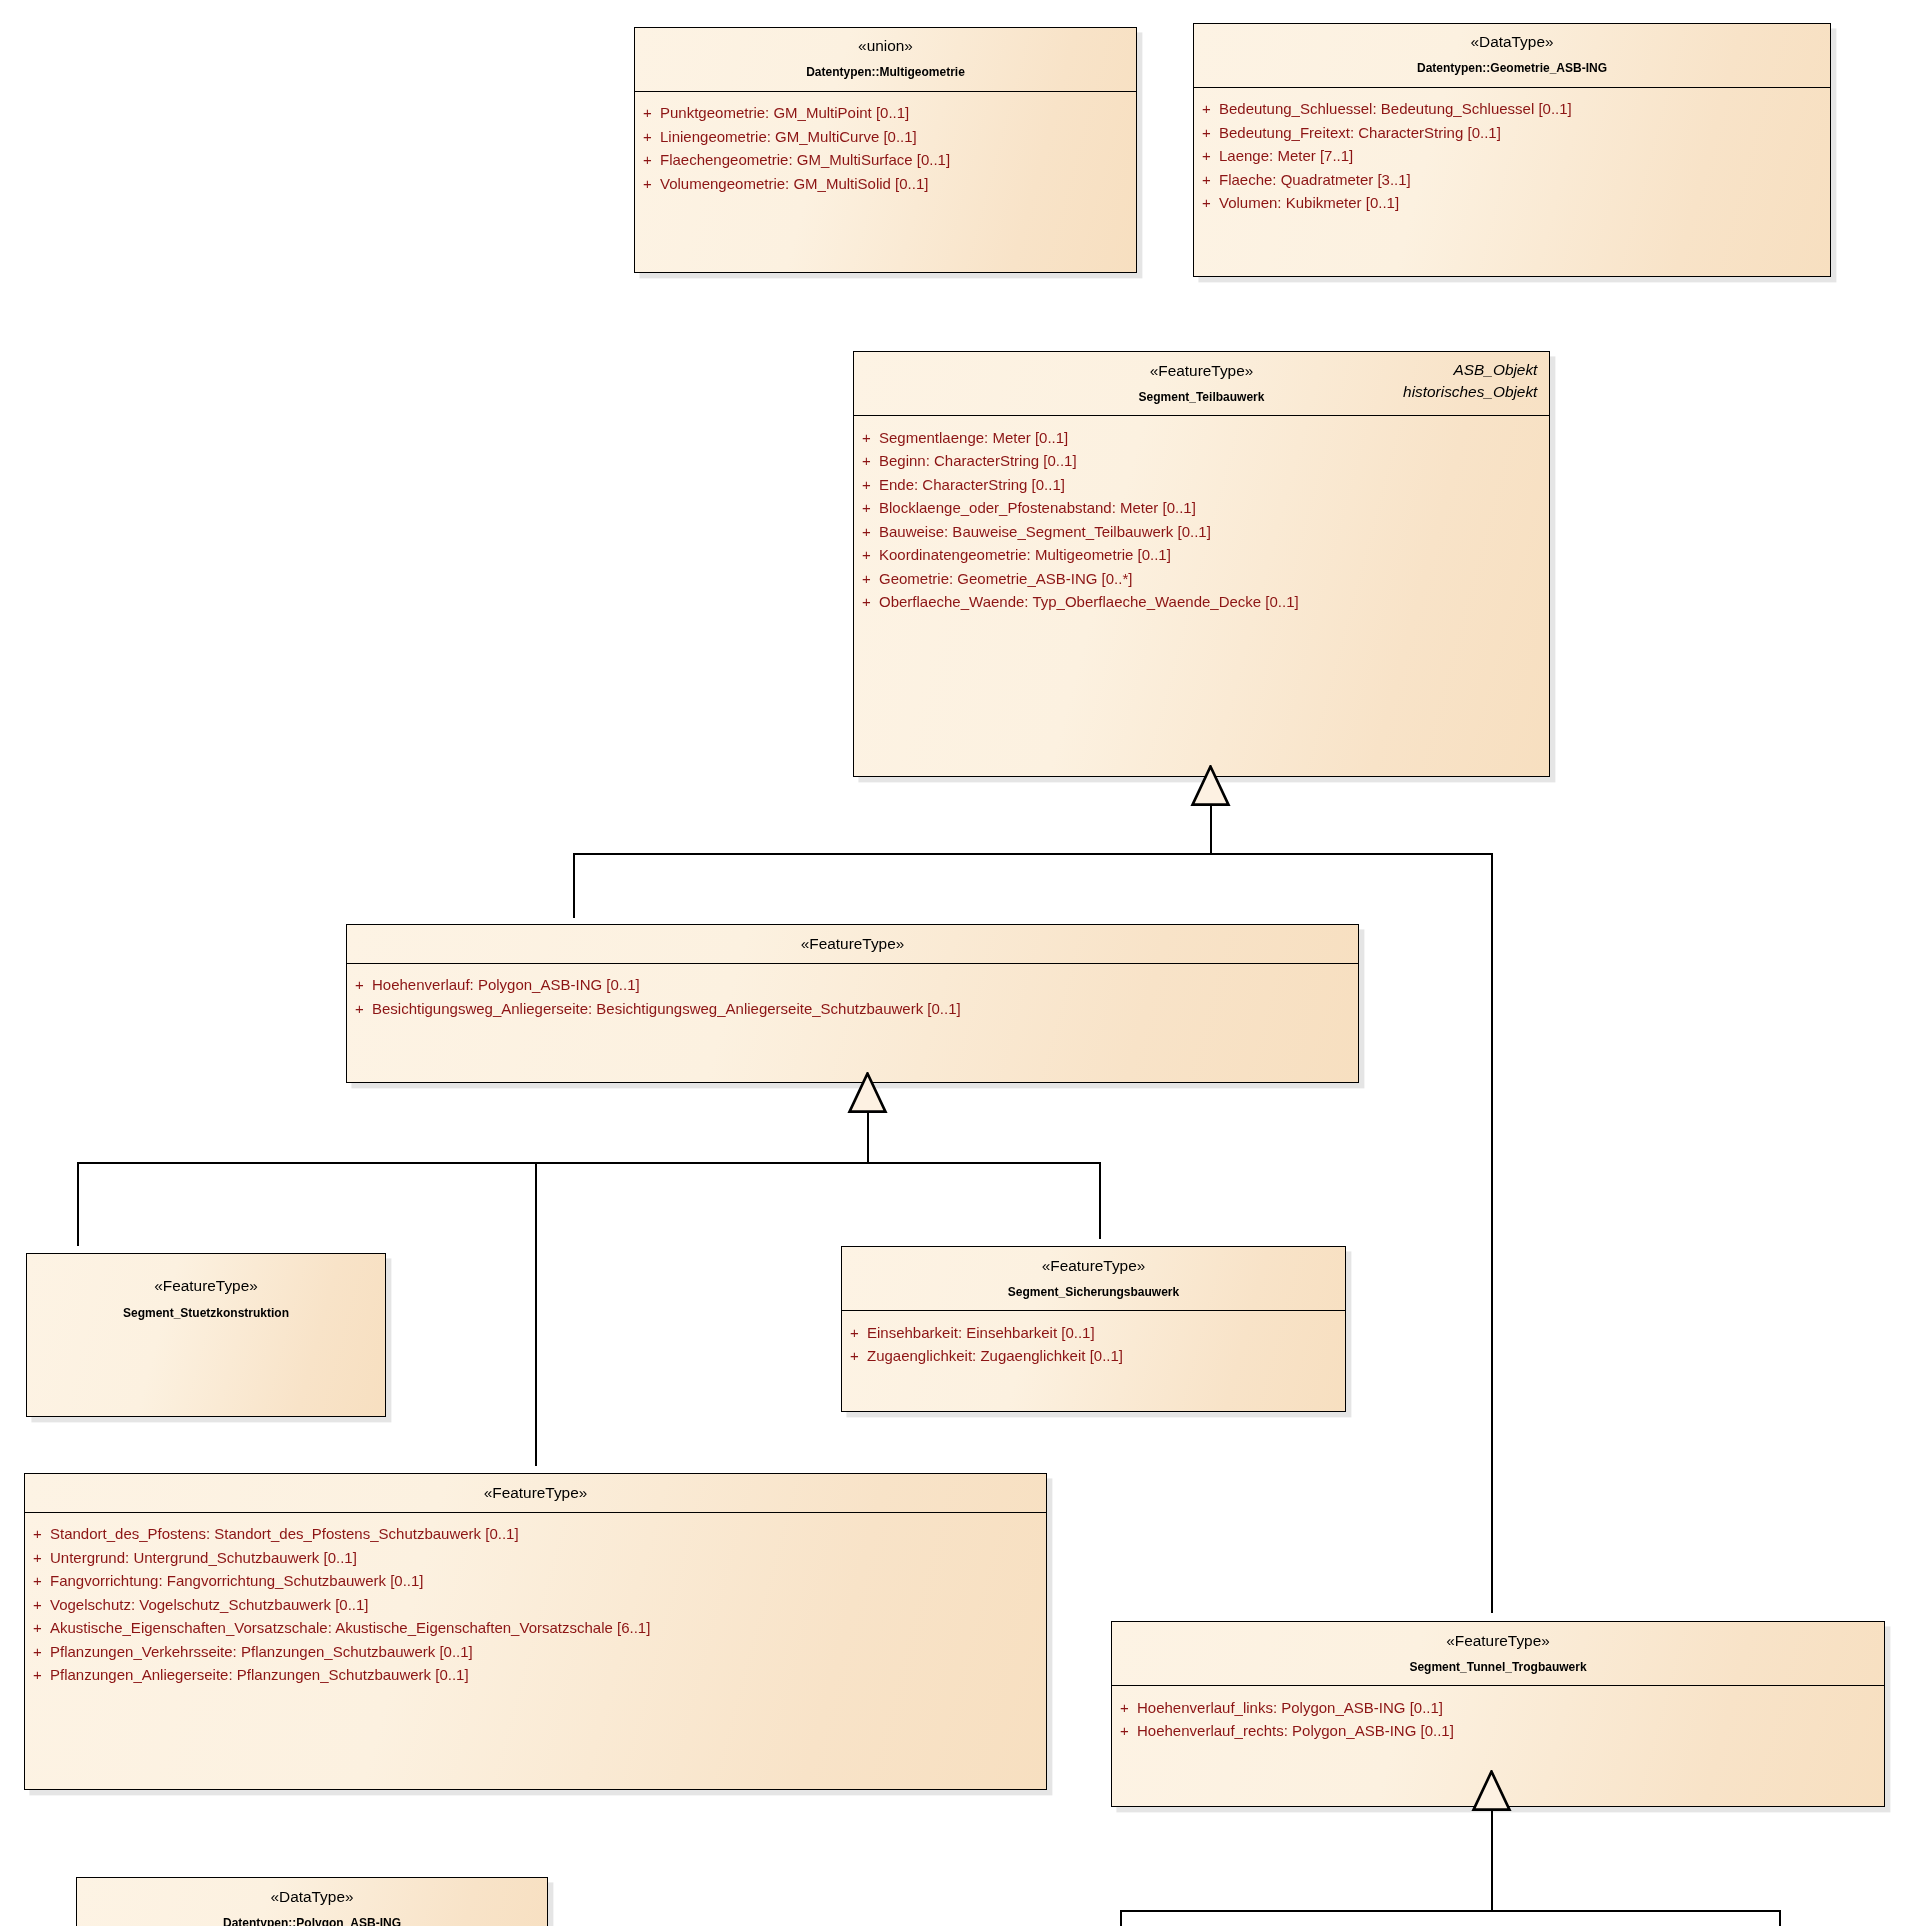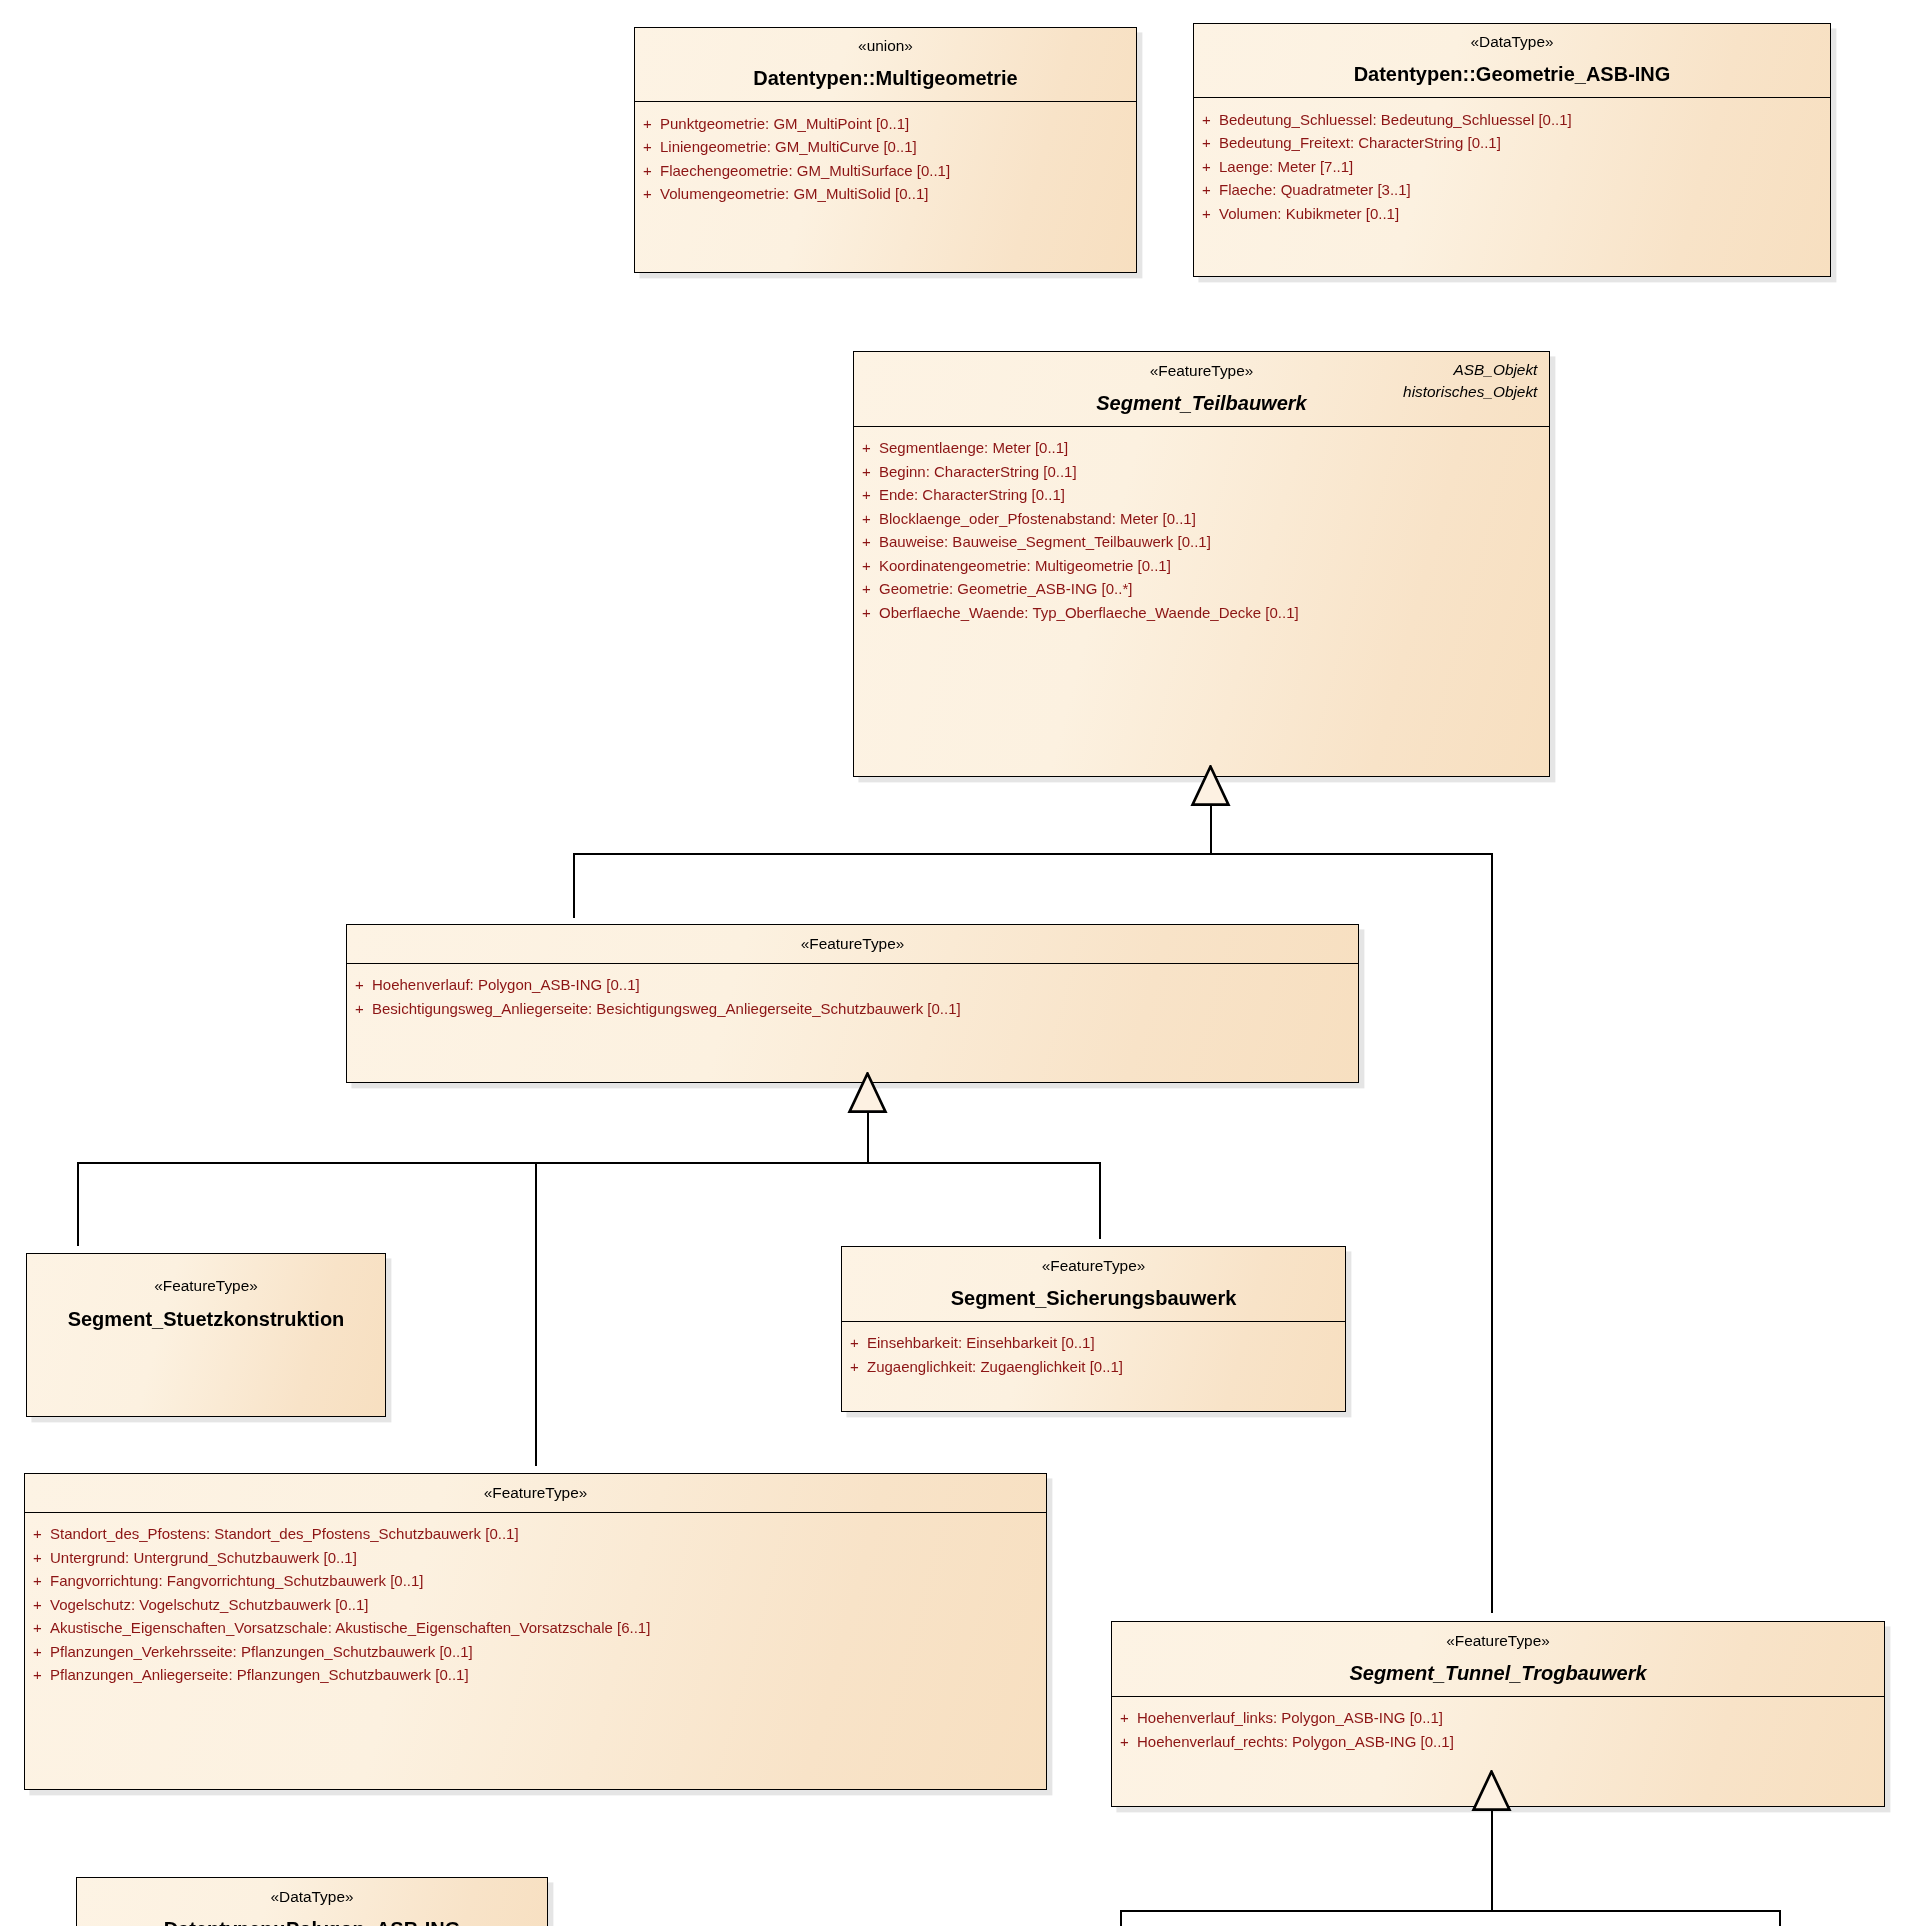--- a/index.html
+++ b/index.html
@@ -34,28 +34,28 @@
   .uml-divider {
     border-top: 1.9px solid #000000;
   }
   .stereotype {
     font-size: 15.4px;
     color: #000000;
     line-height: 1.25;
     white-space: nowrap;
   }
   .classname {
-    font-size: 20px;
+    font-size: 12px;
     font-weight: bold;
     color: #000000;
     line-height: 1.3;
     margin-top: 10px;
     white-space: nowrap;
   }
-  .classname.italic { font-style: italic; }
+  .classname.italic { }
 
   .tags {
     position: absolute;
     right: 11.6px;
     top: 7px;
     text-align: right;
     font-style: italic;
     font-size: 15.4px;
     color: #000000;
     line-height: 1.45;

